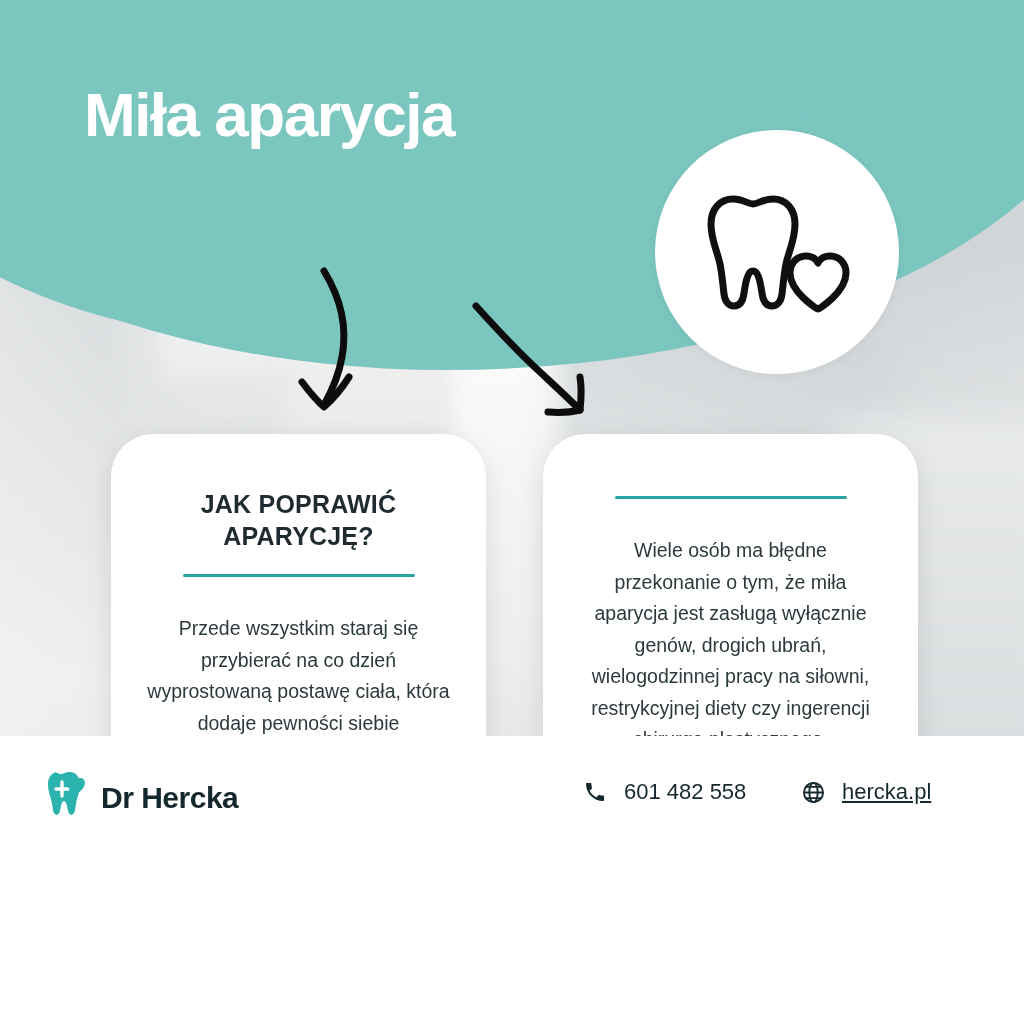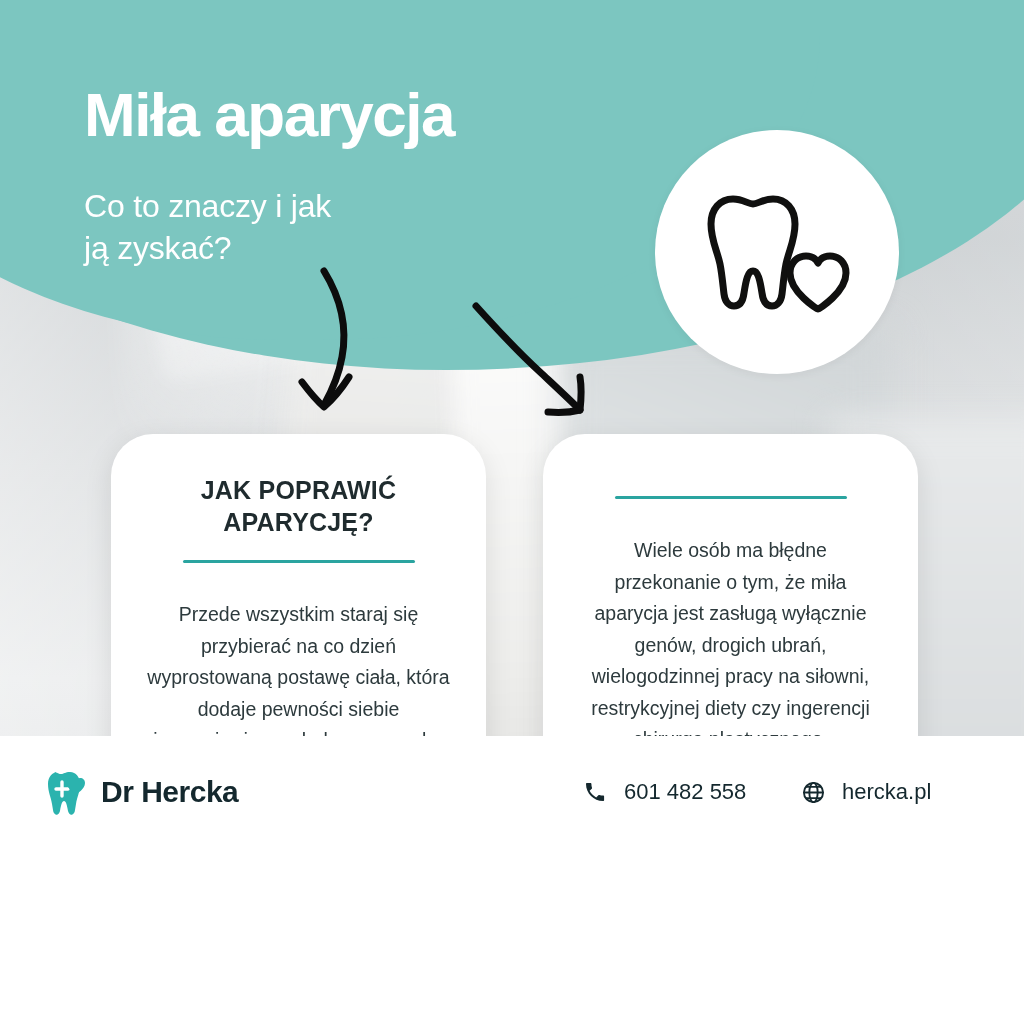--- a/index.html
+++ b/index.html
@@ -163,21 +163,21 @@
     top: 434px;
     width: 375px;
     height: 460px;
   }
   .card-title {
     font-size: 25px;
     font-weight: 700;
     color: #1f2b2e;
     line-height: 1.28;
     letter-spacing: 0.2px;
-    margin: 0;
+    margin: 14px;
   }
   .card-rule {
     width: 232px;
     height: 3px;
     background: #2aa4a0;
     margin: 22px auto 0;
     border-radius: 2px;
   }
   .card-body {
     margin-top: 36px;
@@ -195,39 +195,39 @@
     width: 1024px;
     height: 112px;
     background: #ffffff;
     display: flex;
     align-items: center;
   }
   .brand {
     position: absolute;
     left: 46px;
     display: flex;
-    align-items: center;
+    align-items: flex-end;
     gap: 13px;
   }
   .brand-name {
     font-size: 30px;
     font-weight: 700;
     color: #14282e;
     letter-spacing: -0.5px;
   }
   .contact {
     position: absolute;
     display: flex;
     align-items: center;
     gap: 16px;
     font-size: 22px;
     color: #14282e;
   }
   .contact-phone { left: 582px; }
-  .contact-web { left: 800px; }
+  .contact-web { left: 800px; text-decoration: underline; }
   .contact-icon {
     display: flex;
     align-items: center;
     justify-content: center;
     width: 26px;
     height: 26px;
     color: #14282e;
   }
 </style>
 </head>
@@ -241,22 +241,20 @@
     <div class="bg-blur-2"></div>
     <div class="bg-blur-3"></div>
     <div class="bg-blur-4"></div>
     <div class="bg-strip"></div>
   </div>
 
   <div class="teal-shape"></div>
   <div class="teal-shape-2"></div>
 
   <div class="headline">Miła aparycja</div>
-  <div class="subhead" style="white-space: pre-line;">Co to znaczy i jak
-ją zyskać?</div>
 
   <div class="tooth-badge">
     <svg width="160" height="130" viewBox="0 0 160 130" fill="none">
       <path d="M36 12c-13 0-22 10-22 25 0 16 6 26 9 40 2 10 3 22 4 30 1 8 5 12 10 12 6 0 9-5 10-13 2-13 4-22 9-22 5 0 7 9 9 22 1 8 4 13 10 13 5 0 9-4 10-12 1-8 2-20 4-30 3-14 9-24 9-40 0-15-9-25-22-25-10 0-15 5-20 5s-10-5-20-5z" stroke="#10100f" stroke-width="7" stroke-linejoin="round" stroke-linecap="round" fill="none"></path>
       <path d="M121 122c-1 0-28-17-28-36 0-10 7-17 16-17 6 0 10 3 12 7 2-4 6-7 12-7 9 0 16 7 16 17 0 19-27 36-28 36z" stroke="#10100f" stroke-width="7" stroke-linejoin="round" stroke-linecap="round" fill="#ffffff"></path>
     </svg>
   </div>
 
   <svg class="arrow arrow-left" width="110" height="175" viewBox="0 0 110 175" fill="none">
     <path d="M44 6c16 26 24 54 18 86-3 17-9 32-18 48" stroke="#0c0c0c" stroke-width="7" stroke-linecap="round" fill="none"></path>

